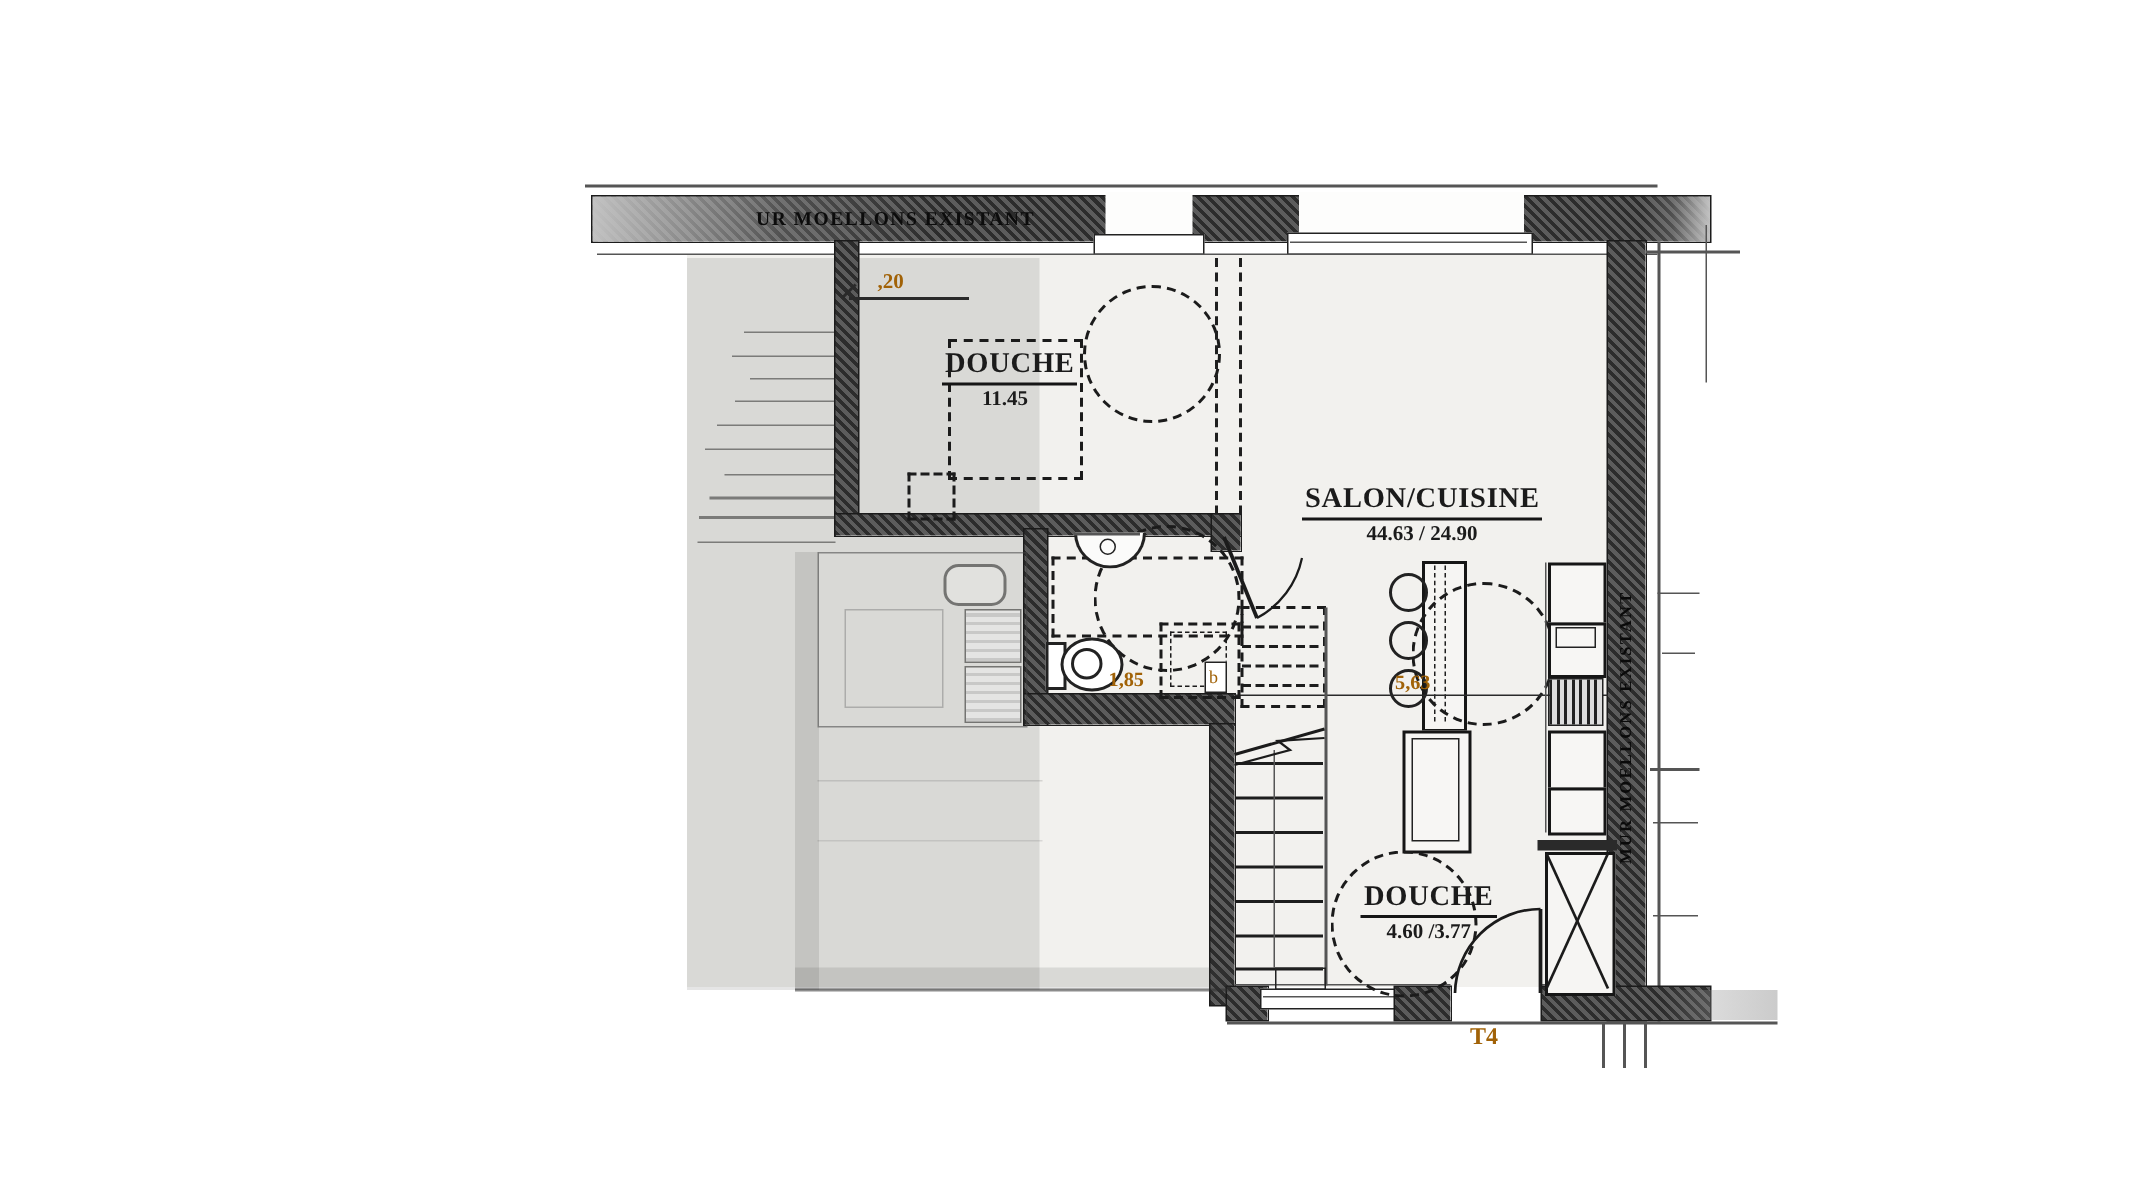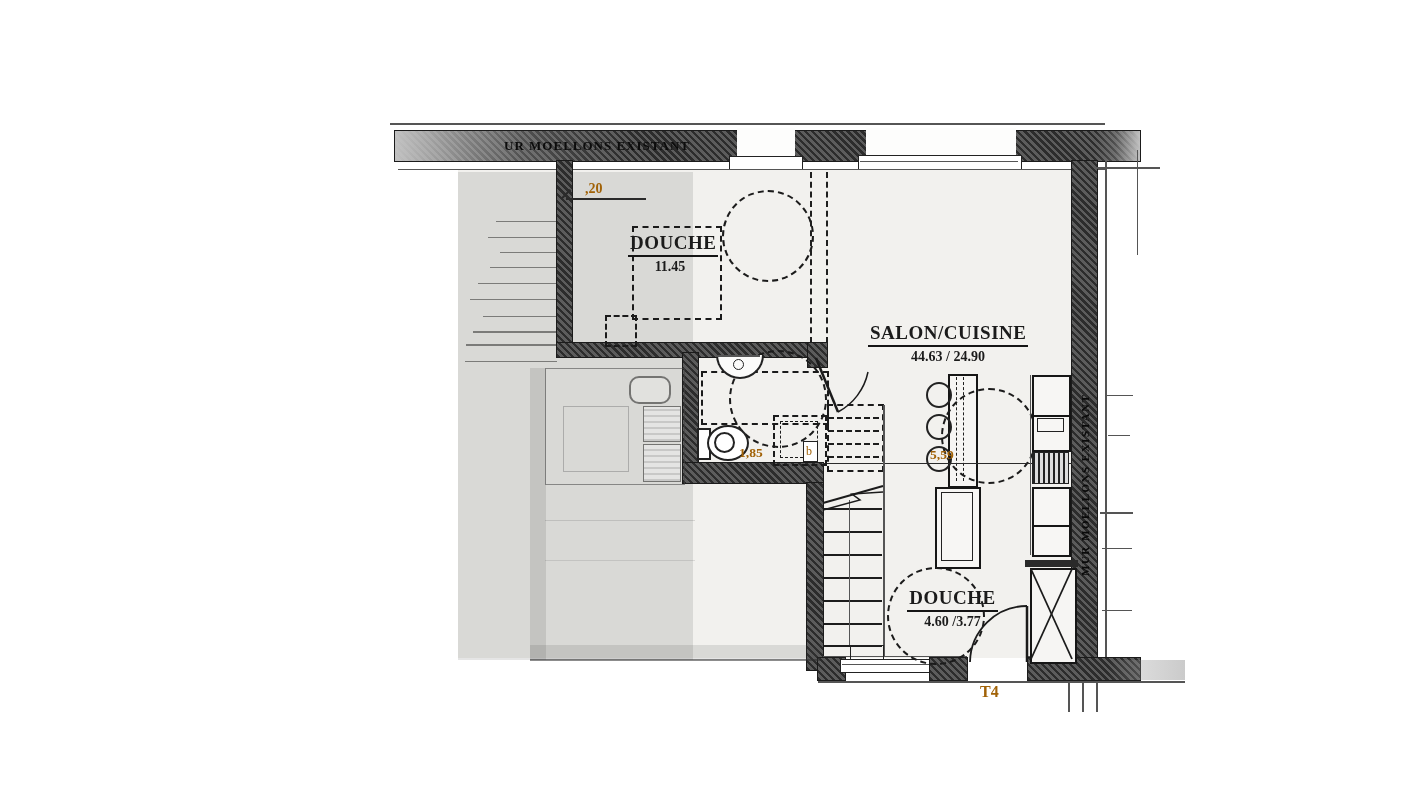--- a/index.html
+++ b/index.html
@@ -116,21 +116,21 @@
 
   <div class="outline" style="left:948px;top:374px;width:26px;height:110px;background:#f6f5f3;"></div>
   <div class="dash-v" style="left:956px;top:377px;height:104px;border-left-width:1.5px;"></div>
   <div class="dash-v" style="left:963px;top:377px;height:104px;border-left-width:1.5px;"></div>
   <div class="outline1" style="left:926px;top:382px;width:22px;height:22px;border-radius:50%;border-width:2px;"></div>
   <div class="outline1" style="left:926px;top:414px;width:22px;height:22px;border-radius:50%;border-width:2px;"></div>
   <div class="outline1" style="left:926px;top:446px;width:22px;height:22px;border-radius:50%;border-width:2px;"></div>
   <div class="dash-circ" style="left:941px;top:388px;width:92px;height:92px;"></div>
 
   <div class="ln" style="left:823px;top:463px;width:249px;height:1.2px;"></div>
-  <div class="dim" style="left:930px;top:447px;font-size:13.5px;">5,59</div>
+  <div class="dim" style="left:930px;top:447px;font-size:13.5px;">5,63</div>
 
   <div class="ln-thin" style="left:1030px;top:375px;width:1px;height:180px;"></div>
   <div class="outline" style="left:1032px;top:375px;width:35px;height:38px;"></div>
   <div class="outline" style="left:1032px;top:415px;width:35px;height:33px;"></div>
   <div class="outline1" style="left:1037px;top:418px;width:25px;height:12px;"></div>
   <div class="grille" style="left:1032px;top:452px;width:35px;height:30px;"></div>
   <div class="outline" style="left:1032px;top:487px;width:35px;height:36px;"></div>
   <div class="outline" style="left:1032px;top:525px;width:35px;height:28px;"></div>
 
   <div class="outline" style="left:935px;top:487px;width:42px;height:78px;"></div>

